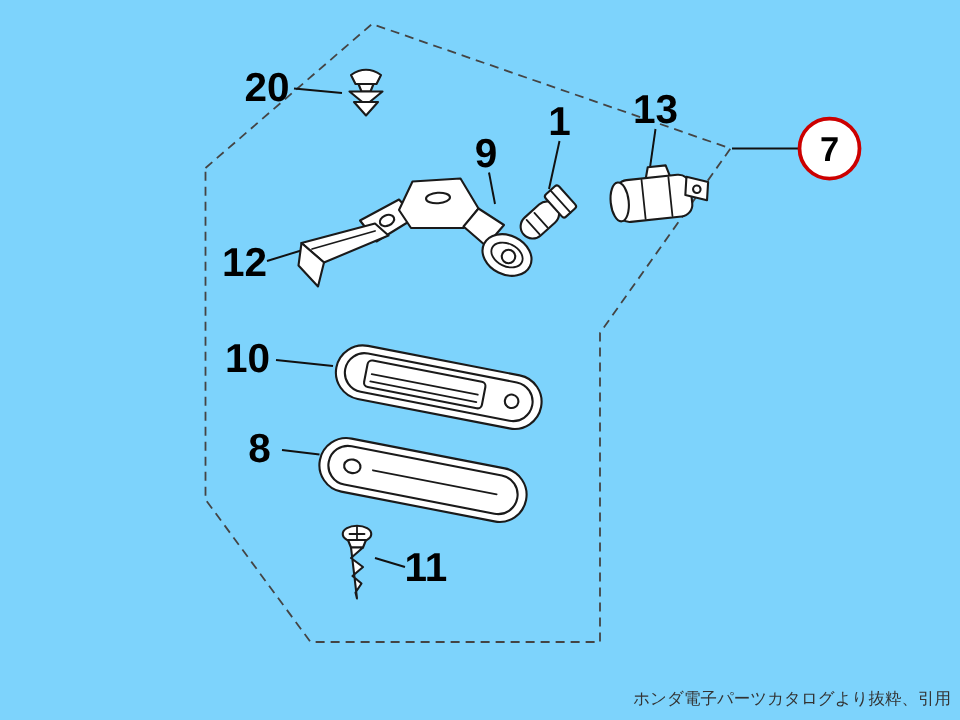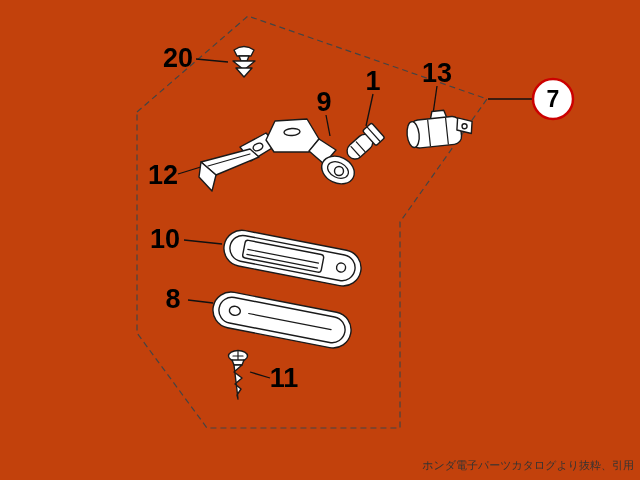--- a/index.html
+++ b/index.html
@@ -1,16 +1,16 @@
 <!DOCTYPE html>
 <html><head>
 <meta charset="utf-8">
 <style>
   html,body{margin:0;padding:0;background:#ffffff;}
-  .stage{position:relative;width:640px;height:480px;background:#c2410c;overflow:hidden;}
+  .stage{position:relative;width:640px;height:480px;background:#7dd3fc;overflow:hidden;}
   svg{display:block;}
   .dash{stroke:#444;stroke-width:1.2;fill:none;stroke-dasharray:6 4;}
   .leader{stroke:#111;stroke-width:1.3;fill:none;}
   .ln{stroke:#1a1a1a;stroke-width:1.4;fill:#ffffff;stroke-linejoin:round;stroke-linecap:round;}
   .lnf{stroke:#1a1a1a;stroke-width:1.2;fill:none;stroke-linejoin:round;stroke-linecap:round;}
   .lbl{font-family:"Liberation Sans",sans-serif;font-weight:700;font-size:27px;fill:#000;text-anchor:middle;}
   .callout-num{font-family:"Liberation Sans",sans-serif;font-weight:700;font-size:23px;fill:#000;text-anchor:middle;}
   .credit{font-family:"Liberation Sans",sans-serif;font-size:11px;fill:#333;text-anchor:end;}
 </style>
 </head>

